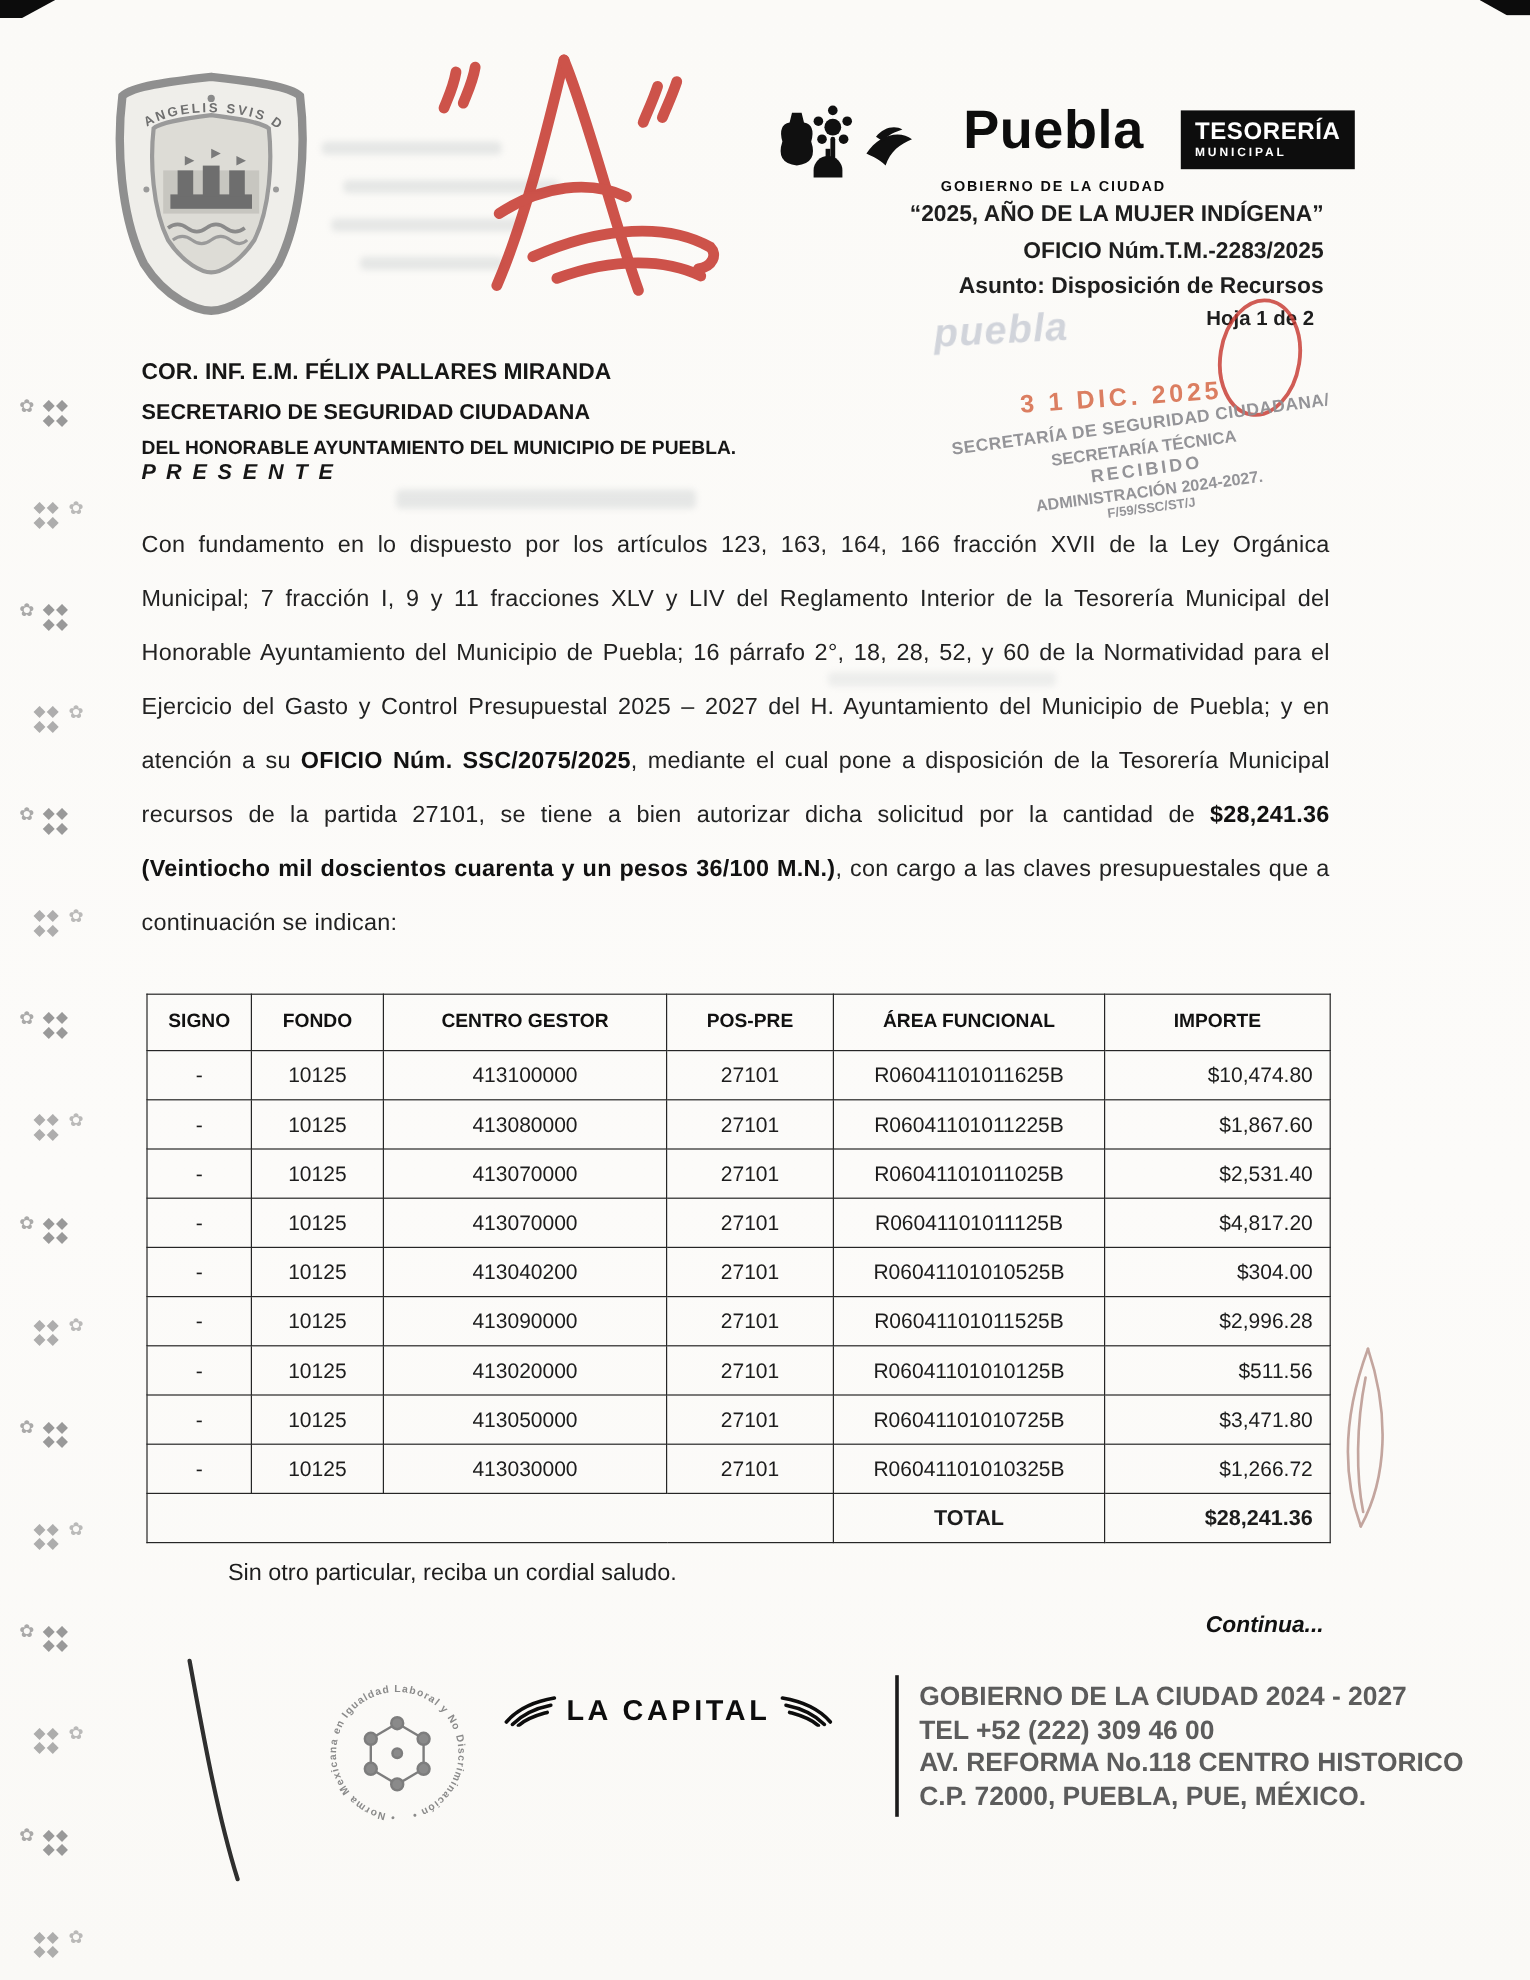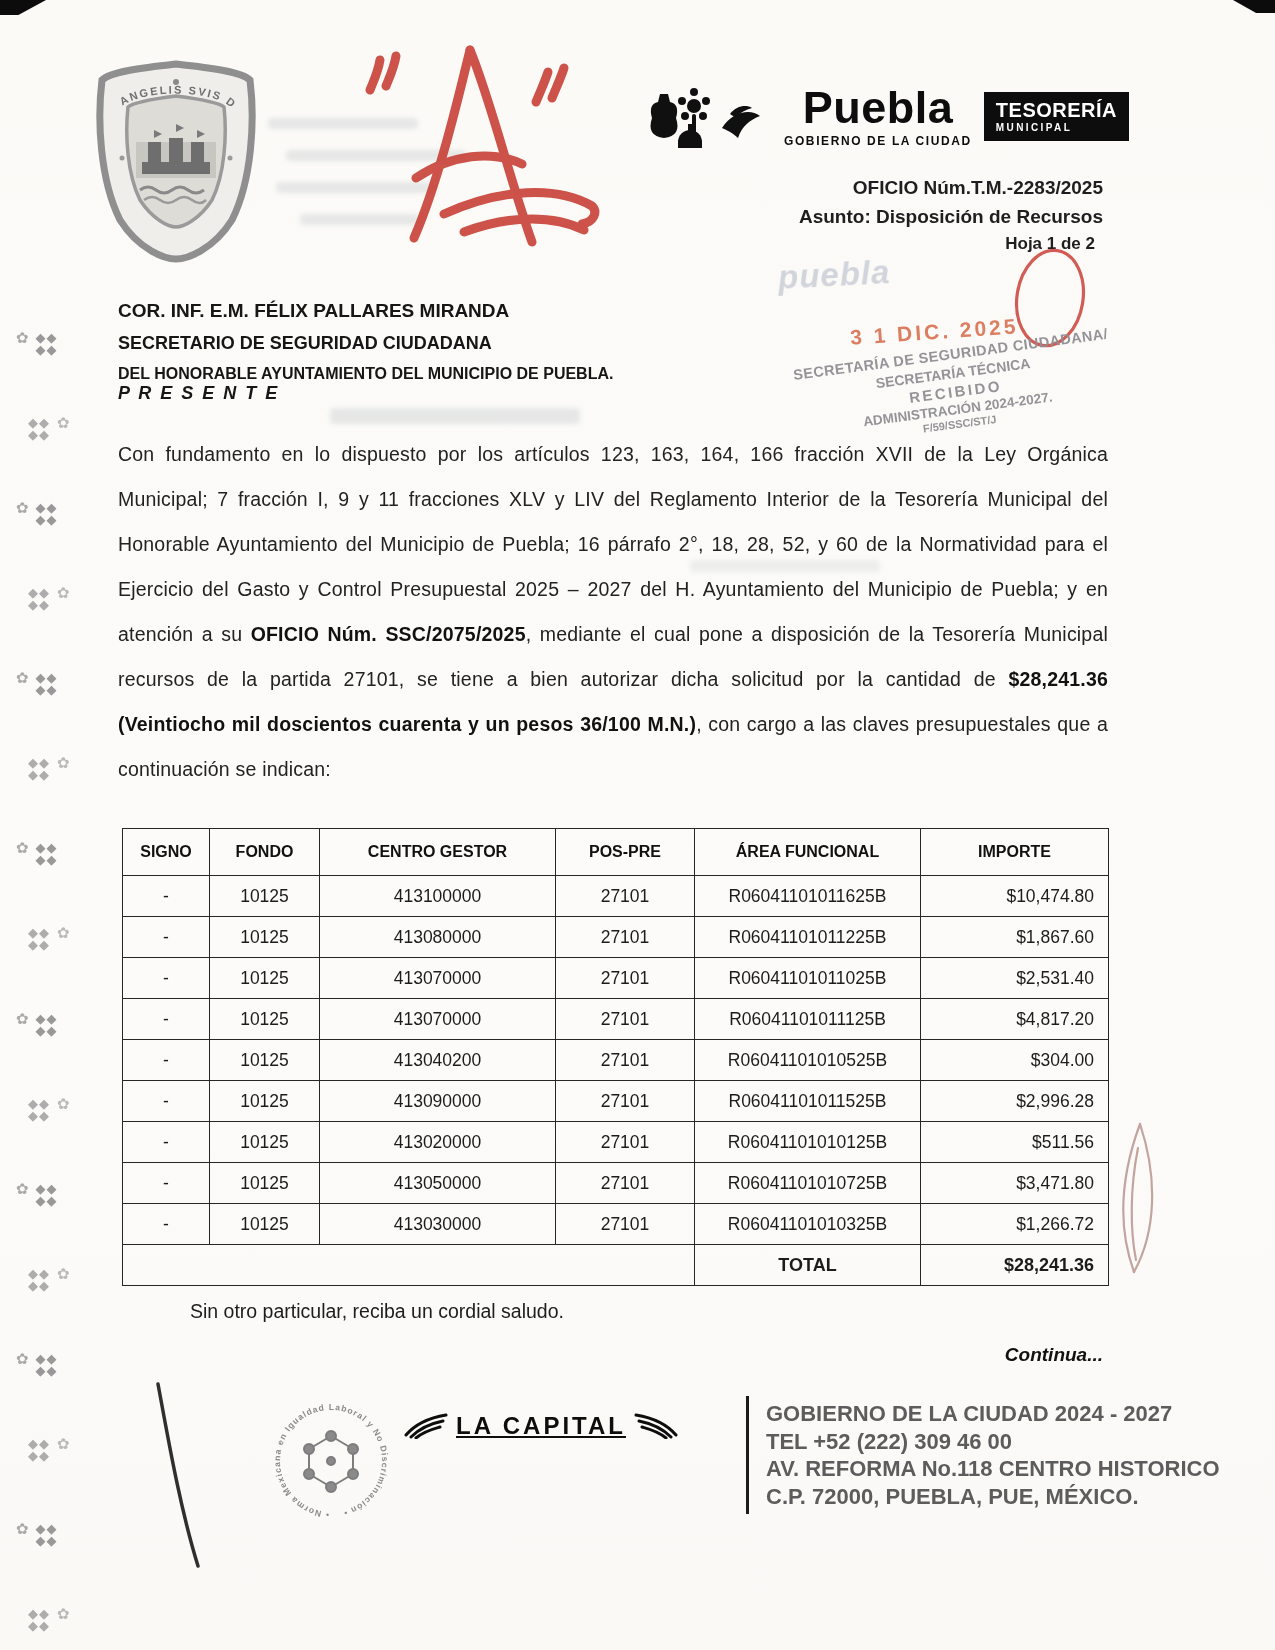--- a/index.html
+++ b/index.html
@@ -16,21 +16,21 @@
   .coat{position:absolute;left:92px;top:58px;width:168px;height:205px;}
 
   
   .hand-a{position:absolute;left:352px;top:28px;width:262px;height:238px;}
 
   
   .brand-row{position:absolute;left:642px;top:84px;display:flex;align-items:flex-start;gap:12px;}
   .tala-icons{width:130px;height:74px;flex:0 0 auto;}
   .wordmark{display:flex;flex-direction:column;align-items:center;margin-top:2px;}
   .wordmark .name{font-size:45px;font-weight:800;letter-spacing:.5px;line-height:44px;color:#0d0d0d;}
-  .wordmark .tag{font-size:12px;font-weight:700;letter-spacing:1.6px;color:#0d0d0d;margin-top:4px;}
+  .wordmark .tag{font-size:12px;font-weight:700;letter-spacing:1.6px;color:#0d0d0d;margin-top:18px;}
   .brand-box{background:#0d0d0d;color:#fff;padding:7px 12px 8px;margin-top:8px;min-width:110px;text-align:left;}
   .brand-box .b1{font-size:20px;font-weight:800;letter-spacing:.5px;line-height:22px;}
   .brand-box .b2{font-size:10px;font-weight:600;letter-spacing:2.4px;margin-top:1px;}
 
   
   .head-right{position:absolute;right:172px;top:168px;width:520px;text-align:right;}
   .head-right .motto{font-size:19px;font-weight:800;}
   .head-right .oficio{font-size:19px;font-weight:800;margin-top:9px;}
   .head-right .subject{font-size:19px;font-weight:800;margin-top:7px;}
   .head-right .sheet{font-size:17px;font-weight:700;margin-top:6px;padding-right:8px;}
@@ -71,21 +71,21 @@
   .total-row .total-label{font-weight:800;font-size:18px;}
   .total-row .total-value{font-weight:800;font-size:18px;text-align:right;padding-right:14px;}
 
   
   .closing{position:absolute;left:190px;top:1300px;font-size:19.5px;color:#1d1d1d;}
   .continua{position:absolute;right:172px;top:1344px;font-size:19px;font-weight:800;font-style:italic;color:#111;}
 
   
   .seal{position:absolute;left:270px;top:1400px;width:122px;height:122px;}
   .capital{position:absolute;left:404px;top:1412px;width:306px;text-align:center;color:#0d0d0d;}
-  .capital .row1{display:flex;align-items:center;gap:8px;text-decoration:underline;}
+  .capital .row1{display:flex;align-items:center;justify-content:center;gap:8px;}
   .capital .lc{font-size:24px;font-weight:800;letter-spacing:3px;}
   .capital .imp{font-size:41px;font-weight:800;letter-spacing:1.5px;margin-top:1px;}
   .wing{width:44px;height:26px;}
   .wing.right{transform:scaleX(-1);}
   .foot-divider{position:absolute;left:746px;top:1396px;width:3px;height:118px;background:#1b1b1b;}
   .address{position:absolute;left:766px;top:1400px;font-size:22px;font-weight:700;color:#5c5c5c;line-height:27.5px;}
 
   
   .tala-border{position:absolute;left:16px;top:332px;width:92px;height:1300px;
     display:flex;flex-direction:column;justify-content:space-between;}
@@ -169,20 +169,21 @@
       <div class="name">Puebla</div>
       <div class="tag">GOBIERNO DE LA CIUDAD</div>
     </div>
     <div class="brand-box">
       <div class="b1">TESORERÍA</div>
       <div class="b2">MUNICIPAL</div>
     </div>
   </div>
 
   <div class="head-right">
+    <div class="motto">“2025, AÑO DE LA MUJER INDÍGENA”</div>
     <div class="oficio">OFICIO Núm.T.M.-2283/2025</div>
     <div class="subject">Asunto: Disposición de Recursos</div>
     <div class="sheet">Hoja 1 de 2</div>
   </div>
 
   <div class="watermark">puebla</div>
 
   <svg class="red-oval" viewBox="0 0 92 108">
     <ellipse cx="44" cy="52" rx="33" ry="48" transform="rotate(9 44 52)" fill="none" stroke="#c5352c" stroke-width="3.2" opacity=".8"></ellipse>
   </svg>

